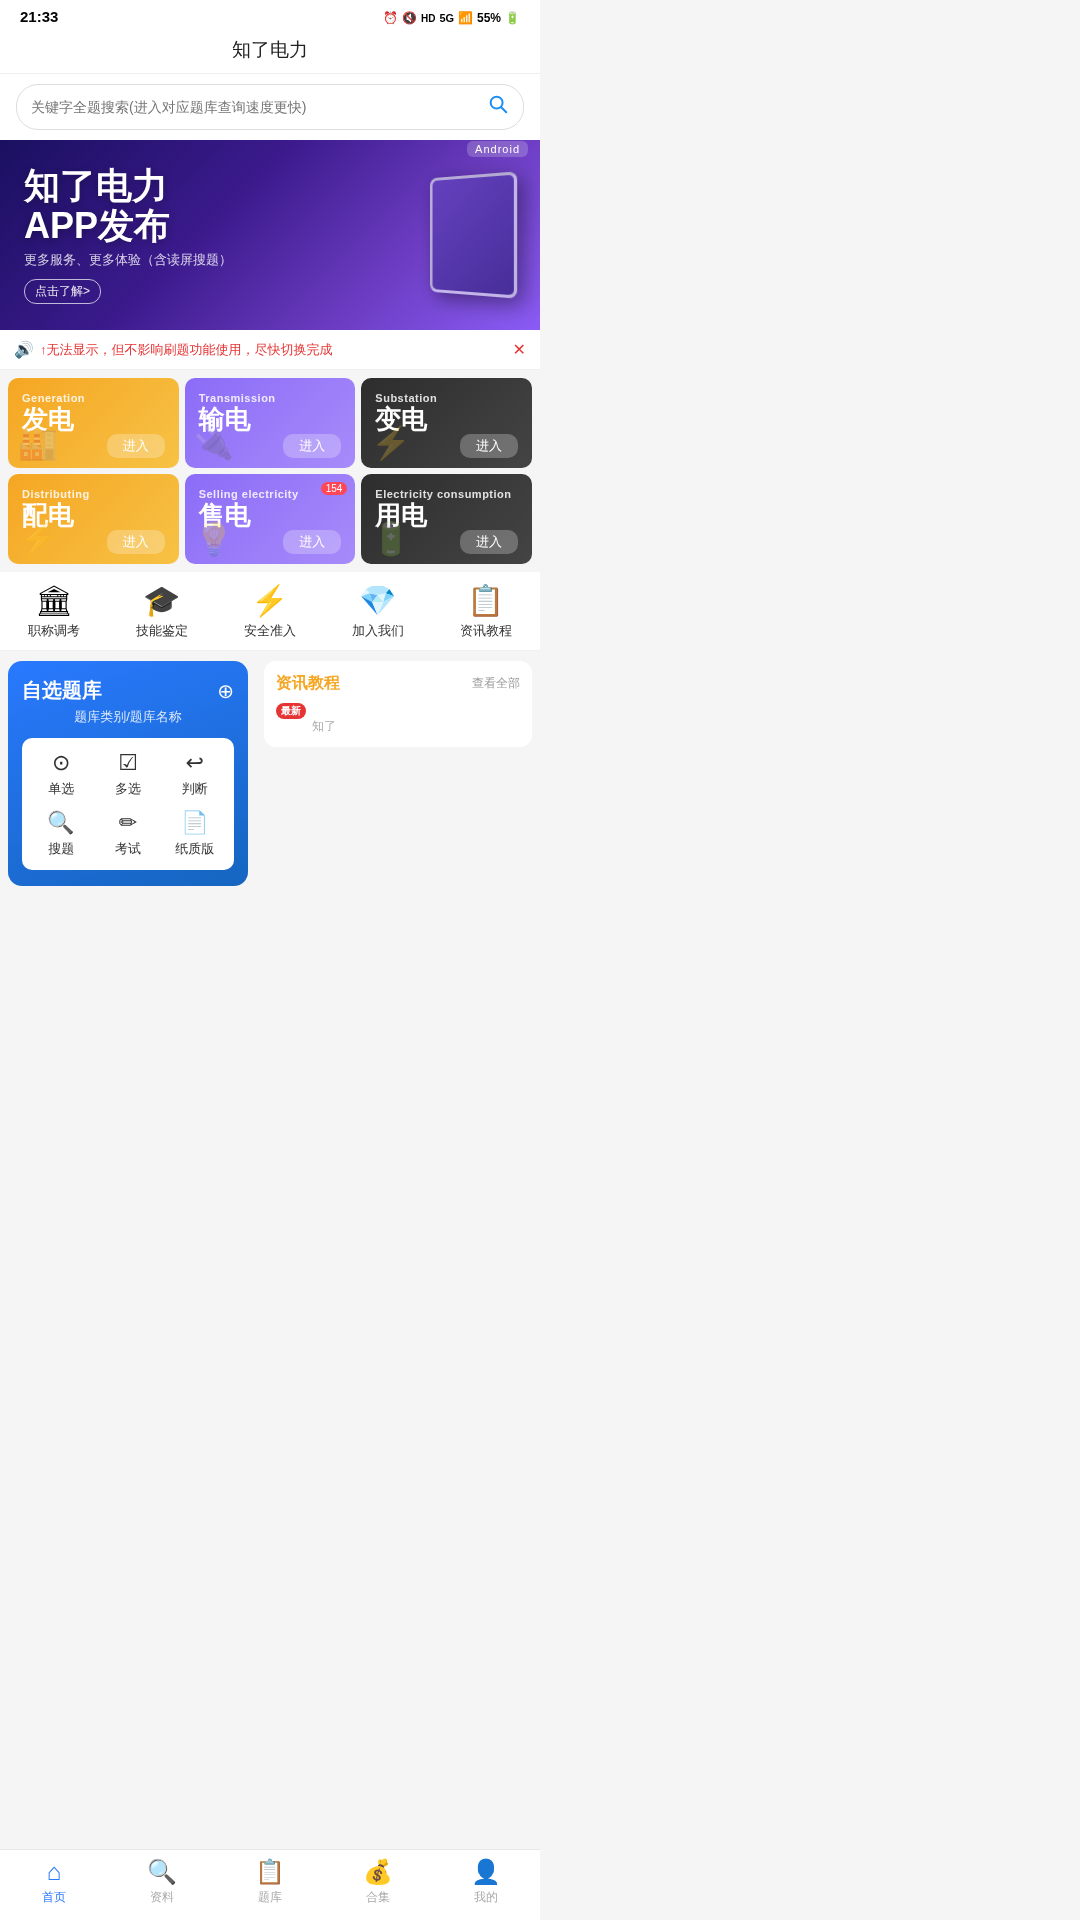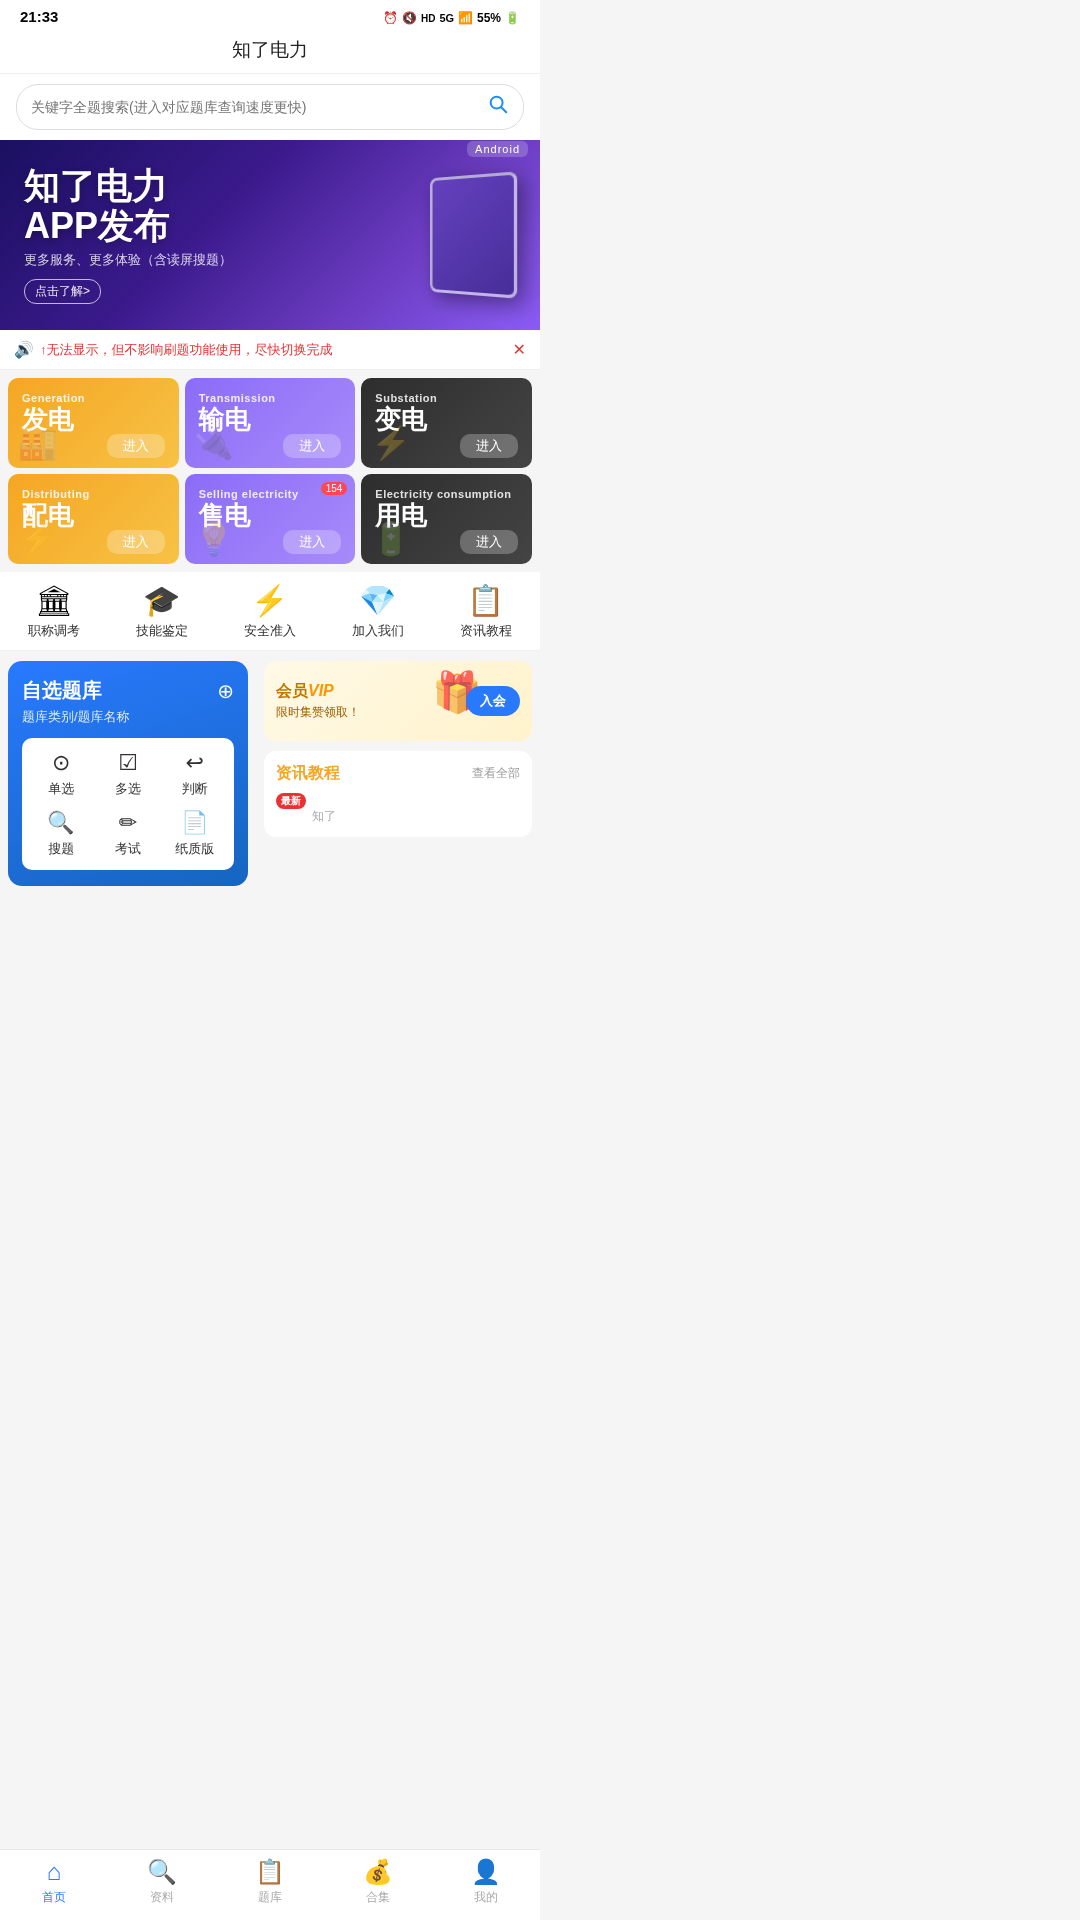--- a/index.html
+++ b/index.html
@@ -265,20 +265,21 @@
       color: #fff;
       display: flex;
       align-items: center;
       justify-content: space-between;
     }
     .self-select-sub {
       font-size: 13px;
       color: rgba(255,255,255,0.85);
       margin-top: 4px;
       margin-bottom: 12px;
+      text-align: center;
     }
     .select-inner {
       background: #fff;
       border-radius: 10px;
       padding: 12px 10px;
     }
     .select-grid {
       display: grid;
       grid-template-columns: repeat(3, 1fr);
       gap: 12px 8px;
@@ -582,30 +583,20 @@
             <span class="select-item-icon">📄</span>
             <span class="select-item-label">纸质版</span>
           </div>
 
         </div>
       </div>
     </div>
 
     <div class="right-cards">
 
-      <div class="vip-card">
-        <div class="vip-text-block">
-          <div class="vip-title">
-            会员<span>VIP</span>
-          </div>
-          <div class="vip-sub">限时集赞领取！</div>
-        </div>
-        <span class="vip-gift">🎁</span>
-        <button class="vip-btn">入会</button>
-      </div>
 
       <div class="news-card">
         <div class="news-header">
           <span class="news-title-text">资讯教程</span>
           <span class="news-view-all">查看全部</span>
         </div>
         <div class="news-item">
           <span class="news-badge">最新</span>
           <div>
             <div class="news-source">知了</div>

